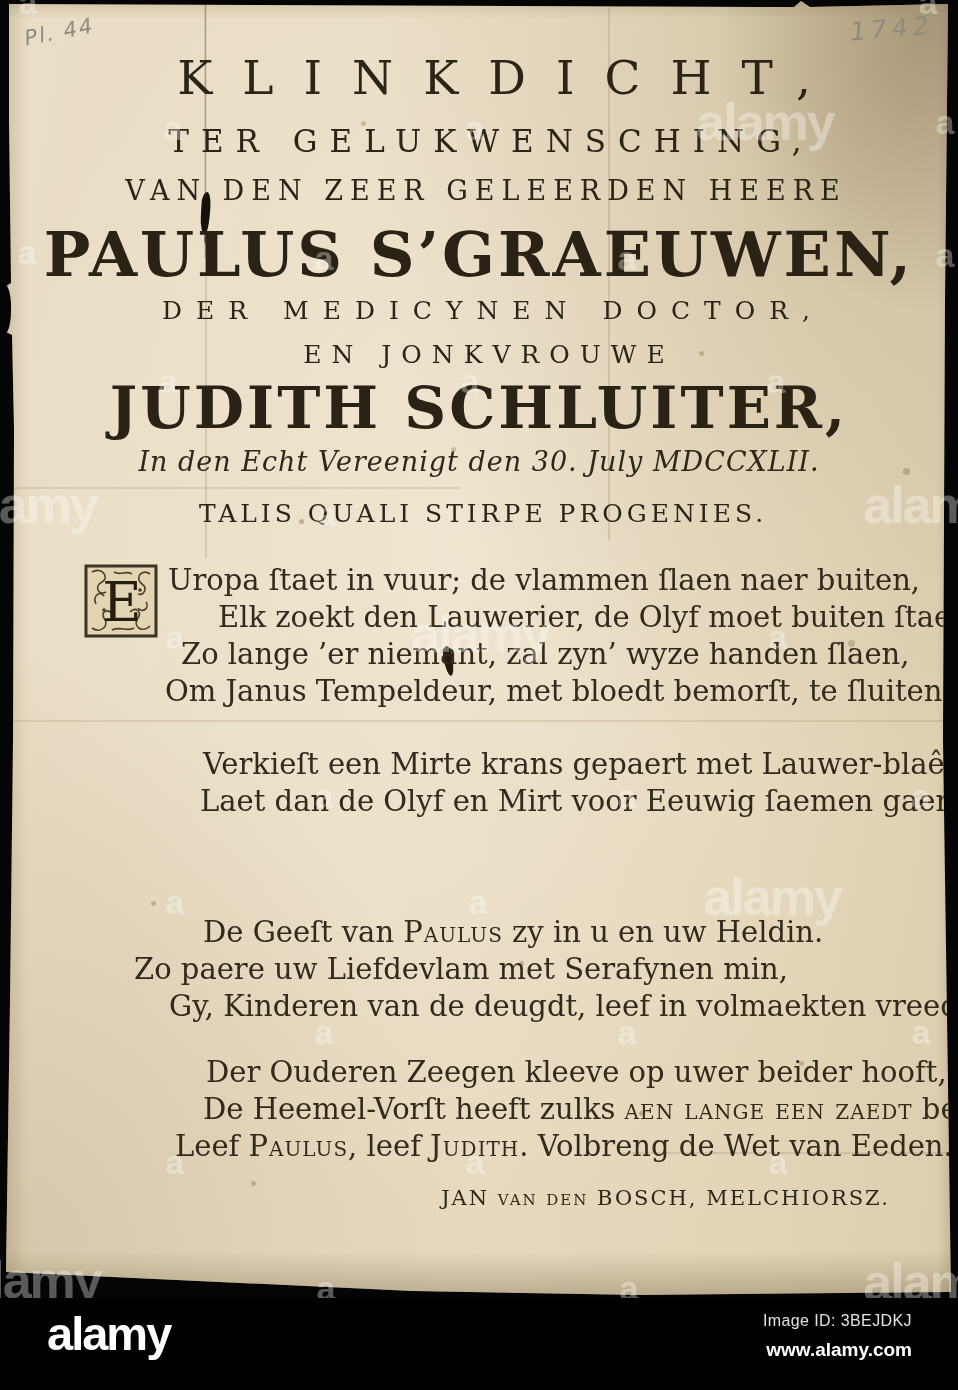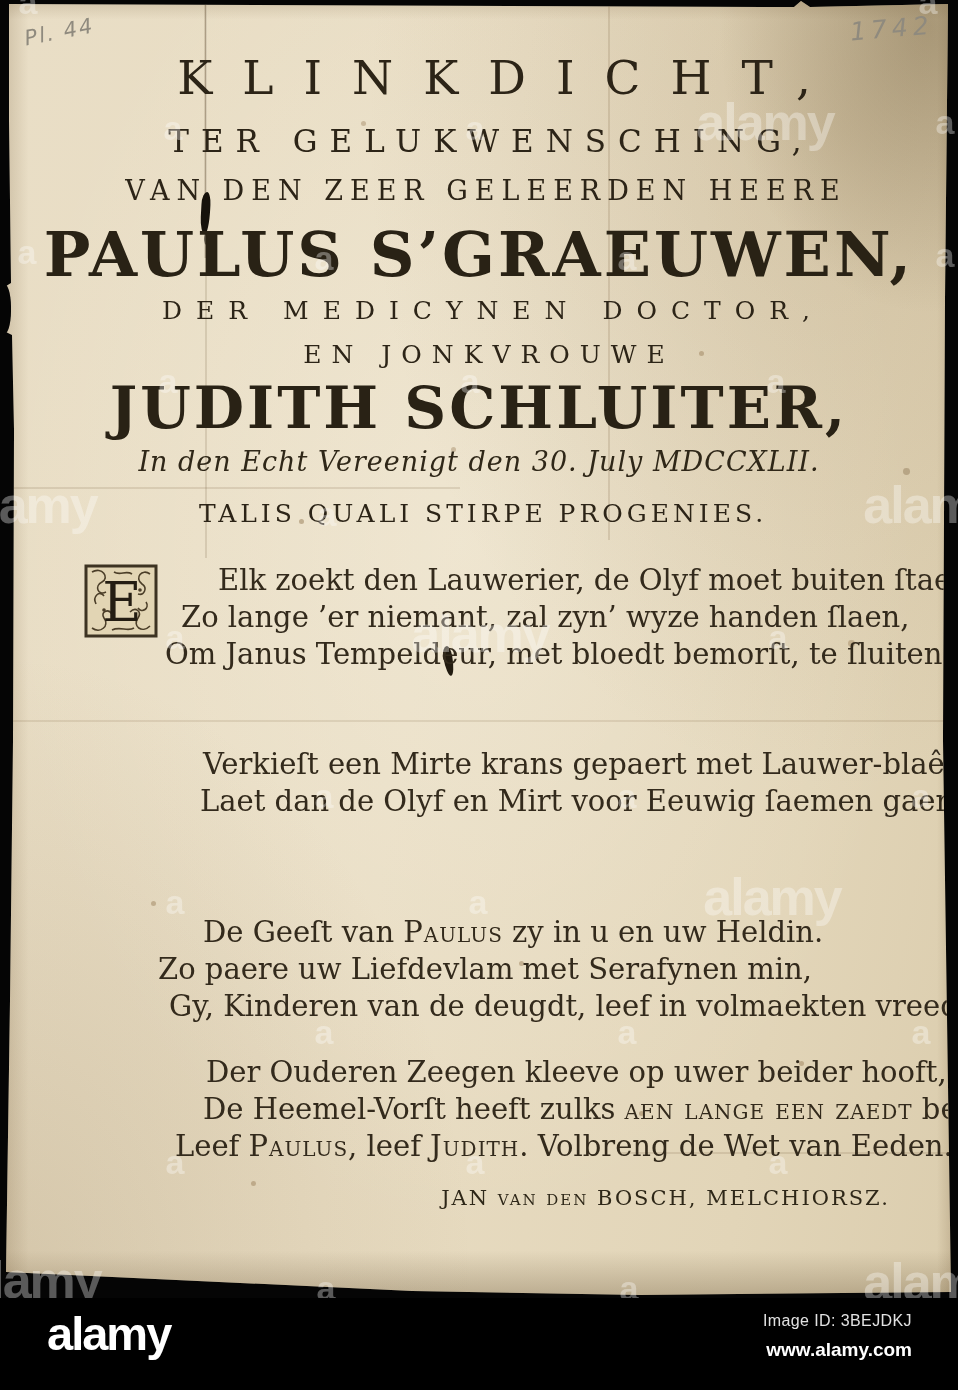--- a/index.html
+++ b/index.html
@@ -114,31 +114,32 @@
         <path d="M30,8 C36,12 42,6 48,10"></path>
         <path d="M28,66 C36,62 44,68 50,64"></path>
       </g>
       <circle cx="20" cy="46" r="1.8" fill="#4b3e28"></circle>
       <circle cx="56" cy="26" r="1.8" fill="#4b3e28"></circle>
       <text x="38" y="57" text-anchor="middle" font-size="54" font-family="DejaVu Serif, serif" fill="#241d12">E</text>
     </svg>
 
     <div id="poem">
         <div class="stanza" style="top: 562px;">
+          <div class="pline" style="margin-left: 83px;"><span>Uropa ſtaet in vuur; de vlammen ſlaen naer buiten,</span></div>
           <div class="pline" style="margin-left: 133px;"><span>Elk zoekt den Lauwerier, de Olyf moet buiten ſtaen,</span></div>
           <div class="pline" style="margin-left: 96px;"><span>Zo lange ’er niemant, zal zyn’ wyze handen ſlaen,</span></div>
           <div class="pline" style="margin-left: 80px;"><span>Om Janus Tempeldeur, met bloedt bemorſt, te ſluiten.</span></div>
         </div>
         <div class="stanza" style="top: 746px;">
           <div class="pline" style="margin-left: 118px;"><span>Verkieſt een Mirte krans gepaert met Lauwer-blaên!</span></div>
           <div class="pline" style="margin-left: 115px;"><span>Laet dan de Olyf en Mirt voor Eeuwig ſaemen gaen,</span></div>
         </div>
         <div class="stanza" style="top: 914px;">
           <div class="pline" style="margin-left: 118px;"><span>De Geeſt van </span><span class="sc">Paulus</span><span> zy in u en uw Heldin.</span></div>
-          <div class="pline" style="margin-left: 73px;"><span>Zo paere uw Liefdevlam met Serafynen min,</span></div>
+          <div class="pline" style="margin-left: 49px;"><span>Zo paere uw Liefdevlam met Serafynen min,</span></div>
           <div class="pline" style="margin-left: 84px;"><span>Gy, Kinderen van de deugdt, leef in volmaekten vreede,</span></div>
         </div>
         <div class="stanza" style="top: 1054px;">
           <div class="pline" style="margin-left: 121px;"><span>Der Ouderen Zeegen kleeve op uwer beider hooft,</span></div>
           <div class="pline" style="margin-left: 118px;"><span>De Heemel-Vorſt heeft zulks </span><span class="sc">aen lange een zaedt</span><span> belooft,</span></div>
           <div class="pline" style="margin-left: 90px;"><span>Leef </span><span class="sc">Paulus</span><span>, leef </span><span class="sc">Judith</span><span>. Volbreng de Wet van Eeden.</span></div>
         </div>
       </div>
 
     <div id="signature"><span>JAN </span><span class="sc">van den</span><span> BOSCH, MELCHIORSZ.</span></div>

